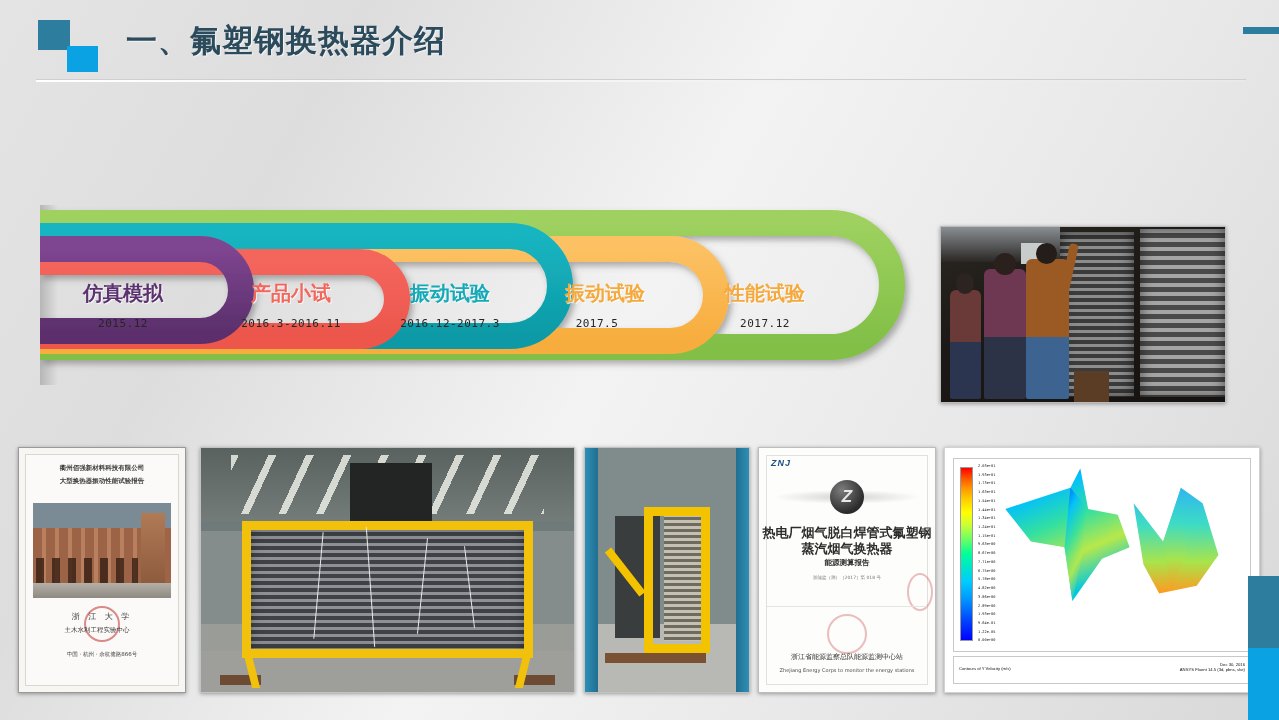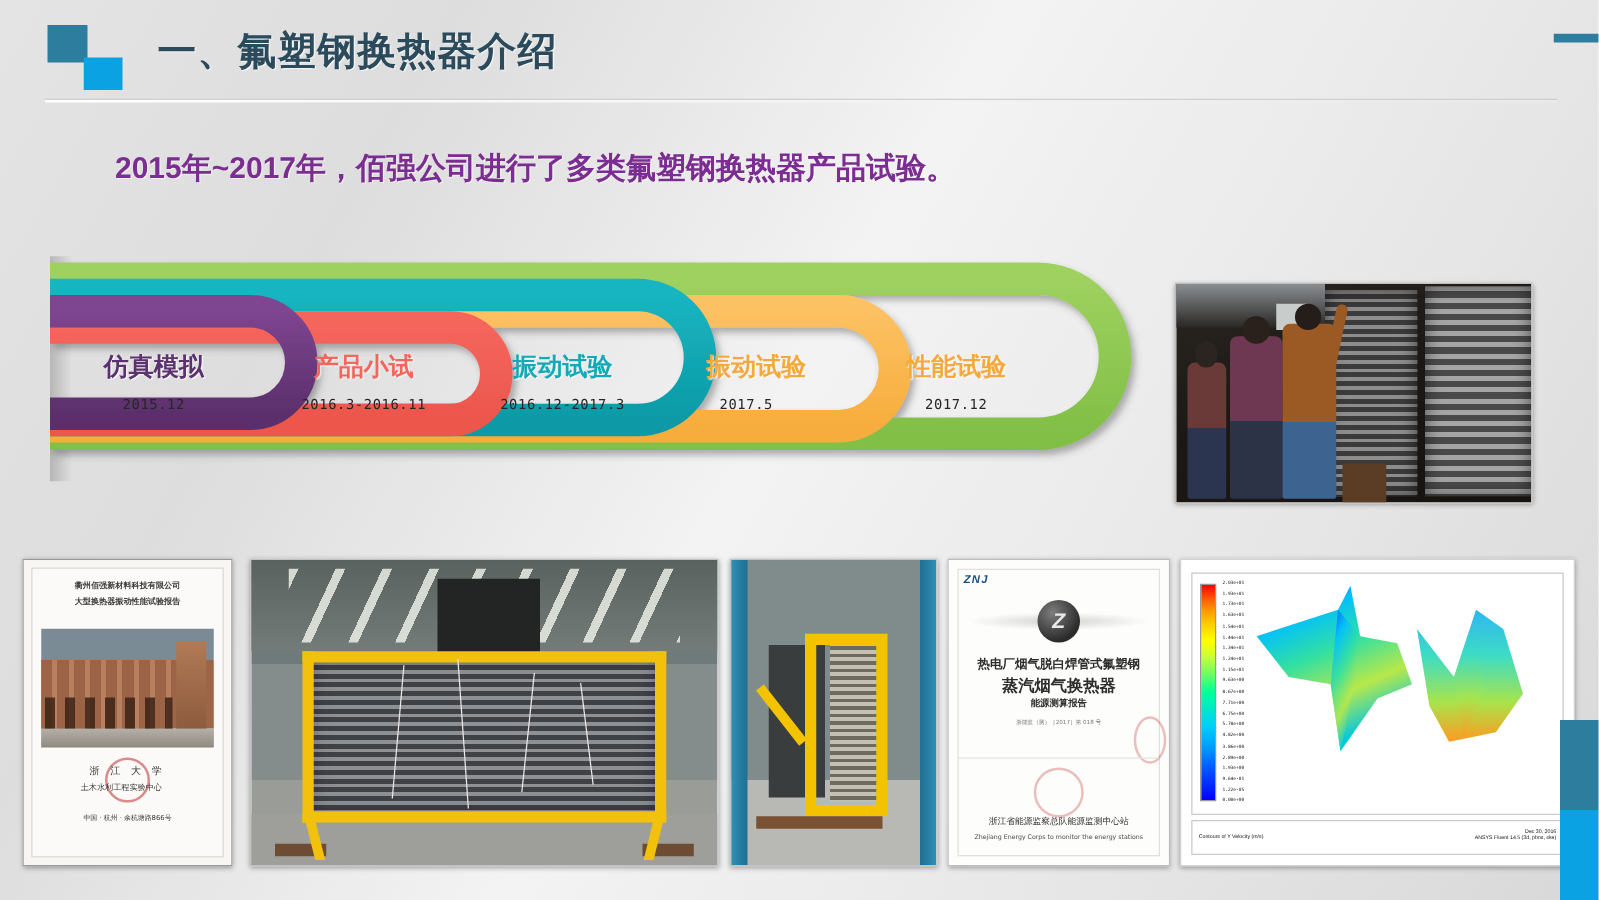--- a/index.html
+++ b/index.html
@@ -168,21 +168,21 @@
      font-style: italic; color: #1a4f86; letter-spacing: 1px; }
   .znj-medal { position: absolute; left: 50%; top: 32px; transform: translateX(-50%);
      width: 34px; height: 34px; border-radius: 50%;
      background: radial-gradient(circle at 35% 30%, #7d7d7d, #2b2b2b 70%);
      color: #e8e8e8; font-size: 17px; font-weight: bold; font-style: italic;
      display: flex; align-items: center; justify-content: center; }
   .znj-flourish { position: absolute; left: 14px; right: 14px; top: 42px; height: 14px;
      background: radial-gradient(ellipse at center, rgba(160,160,160,.45), transparent 70%); }
   .znj-l { position: absolute; left: 0; right: 0; text-align: center; white-space: nowrap;
      color: #2d2d2d; font-family: "DejaVu Sans", sans-serif; }
-  .znj-t1 { top: 76px; font-size: 10px; font-weight: bold; }
+  .znj-t1 { top: 76px; font-size: 13px; font-weight: bold; }
   .znj-t2 { top: 92px; font-size: 13px; font-weight: bold; }
   .znj-t3 { top: 110px; font-size: 7.5px; font-weight: bold; }
   .znj-t4 { top: 127px; font-size: 4.5px; color: #777; }
   .znj-divider { position: absolute; left: 8px; right: 8px; top: 158px; height: 1px; background: #e6e4e0; }
   .znj-seal-r { position: absolute; right: 2px; top: 125px; width: 26px; height: 38px;
      border: 2px solid rgba(196,72,72,.35); border-radius: 50%; }
   .znj-seal-b { position: absolute; left: 50%; bottom: 38px; transform: translateX(-50%);
      width: 40px; height: 40px; border: 2px solid rgba(196,72,72,.35); border-radius: 50%; }
   .znj-b1 { bottom: 30px; font-size: 7px; }
   .znj-b2 { bottom: 19px; font-size: 5px; color: #4a4a4a; }
@@ -219,21 +219,20 @@
 
   <div id="header-logo">
     <div class="sq-dark"></div>
     <div class="sq-light"></div>
   </div>
 
   <div id="page-title">一、氟塑钢换热器介绍</div>
   <div id="title-rule"></div>
   <div id="title-rule-right"></div>
 
-  <div id="subtitle">2015年~2017年，佰强公司进行了多类氟塑钢换热器产品试验。</div>
 
   <div id="timeline-wrap">
     <div id="timeline-shadow"></div>
 
     <svg id="timeline-svg" width="890" height="180" viewBox="0 0 890 180">
       <defs>
         <linearGradient id="gPurple" x1="0" y1="0" x2="0" y2="1">
           <stop offset="0" stop-color="#7e4590"></stop>
             <stop offset="1" stop-color="#5b2f6c"></stop>
         </linearGradient>

